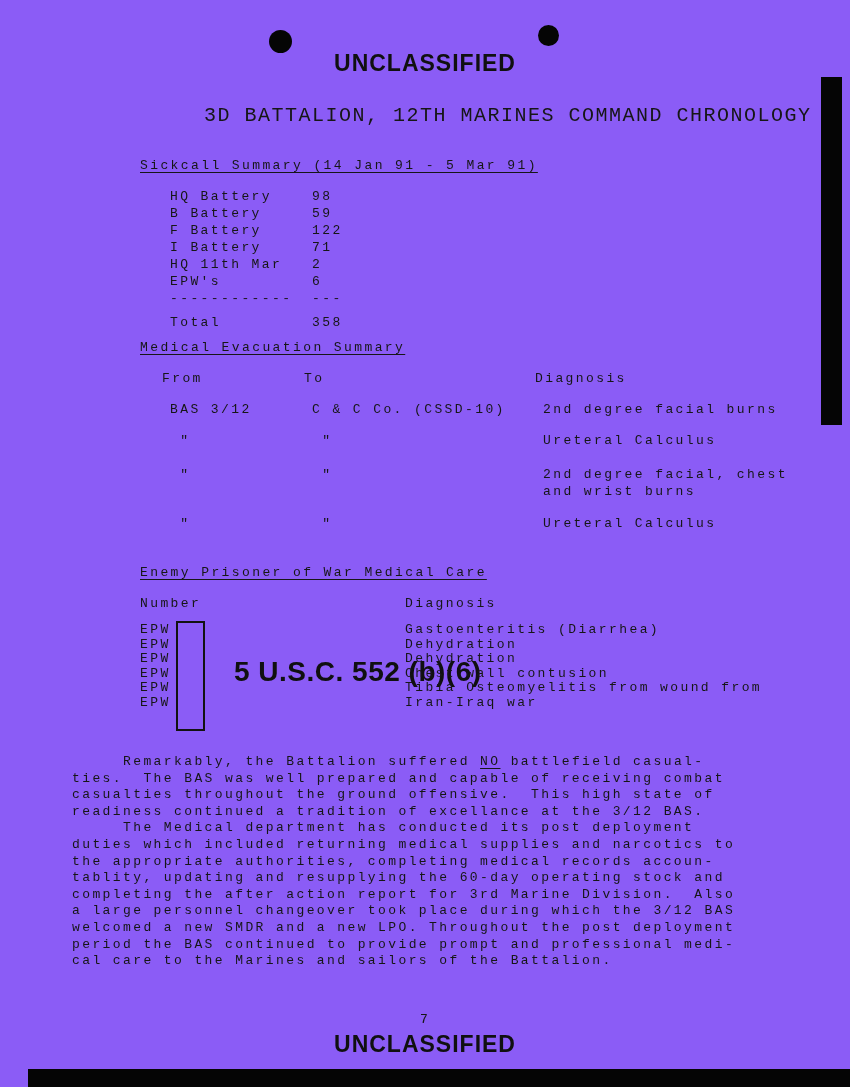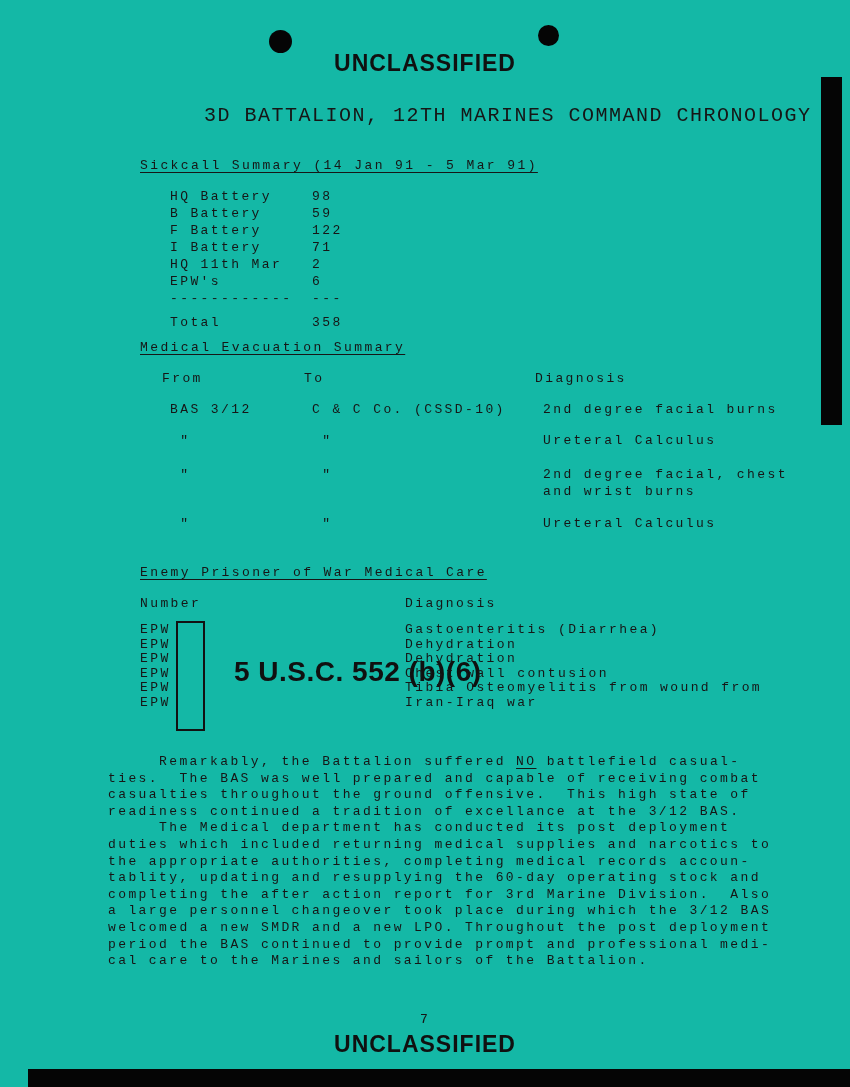--- a/index.html
+++ b/index.html
@@ -1,17 +1,17 @@
 <!DOCTYPE html>
 <html><head>
 <meta charset="utf-8">
 <style>
   html,body { margin:0; padding:0; background:#e8e8e8; }
   .page {
-    position:relative; width:850px; height:1087px; background:#14b8a6;
+    position:relative; width:850px; height:1087px; background:#8b5cf6;
     margin:0 auto; overflow:hidden; color:#161616;
     font-family:"Liberation Mono","DejaVu Sans Mono",monospace;
   }
   .abs { position:absolute; }
   .mono { font-family:"Liberation Mono","DejaVu Sans Mono",monospace; font-size:13px; letter-spacing:2.4px; color:#161616; }
   .pre { white-space:pre; }
   .uline { text-decoration:underline; text-underline-offset:3px; text-decoration-thickness:1.4px; }
   .sans-bold { font-family:"Liberation Sans","DejaVu Sans",sans-serif; font-weight:bold; color:#101010; }
 
   
@@ -40,21 +40,21 @@
 
   .epw-heading { left:140px; top:565px; }
   .epw-col-num { left:140px; top:596px; }
   .epw-col-diag { left:405px; top:596px; }
   .epw-labels { left:140px; top:623px; line-height:14.6px; }
   .epw-diags { left:405px; top:623px; line-height:14.6px; }
   .redaction-box { left:176px; top:621px; width:25px; height:106px; border:2.5px solid #121212; background:transparent; }
   .redaction-stamp { left:206px; top:656px; font-size:28px; letter-spacing:0.5px;margin-left:28px; }
 
   .body-text { left:72px; top:754px; line-height:16.6px; }
-  .body-text .para { white-space:pre;margin-left:36px; }
+  .body-text .para { white-space:pre; }
 
   .page-num { left:0; right:0; top:1012px; text-align:center; font-size:13px; letter-spacing:2px; }
   .clf-bottom { left:0; right:0; top:1031px; text-align:center; font-size:23px; letter-spacing:1px; }
 </style>
 </head>
 <body>
 
 <div class="page">
 
   <span class="dot dot-left"></span>

